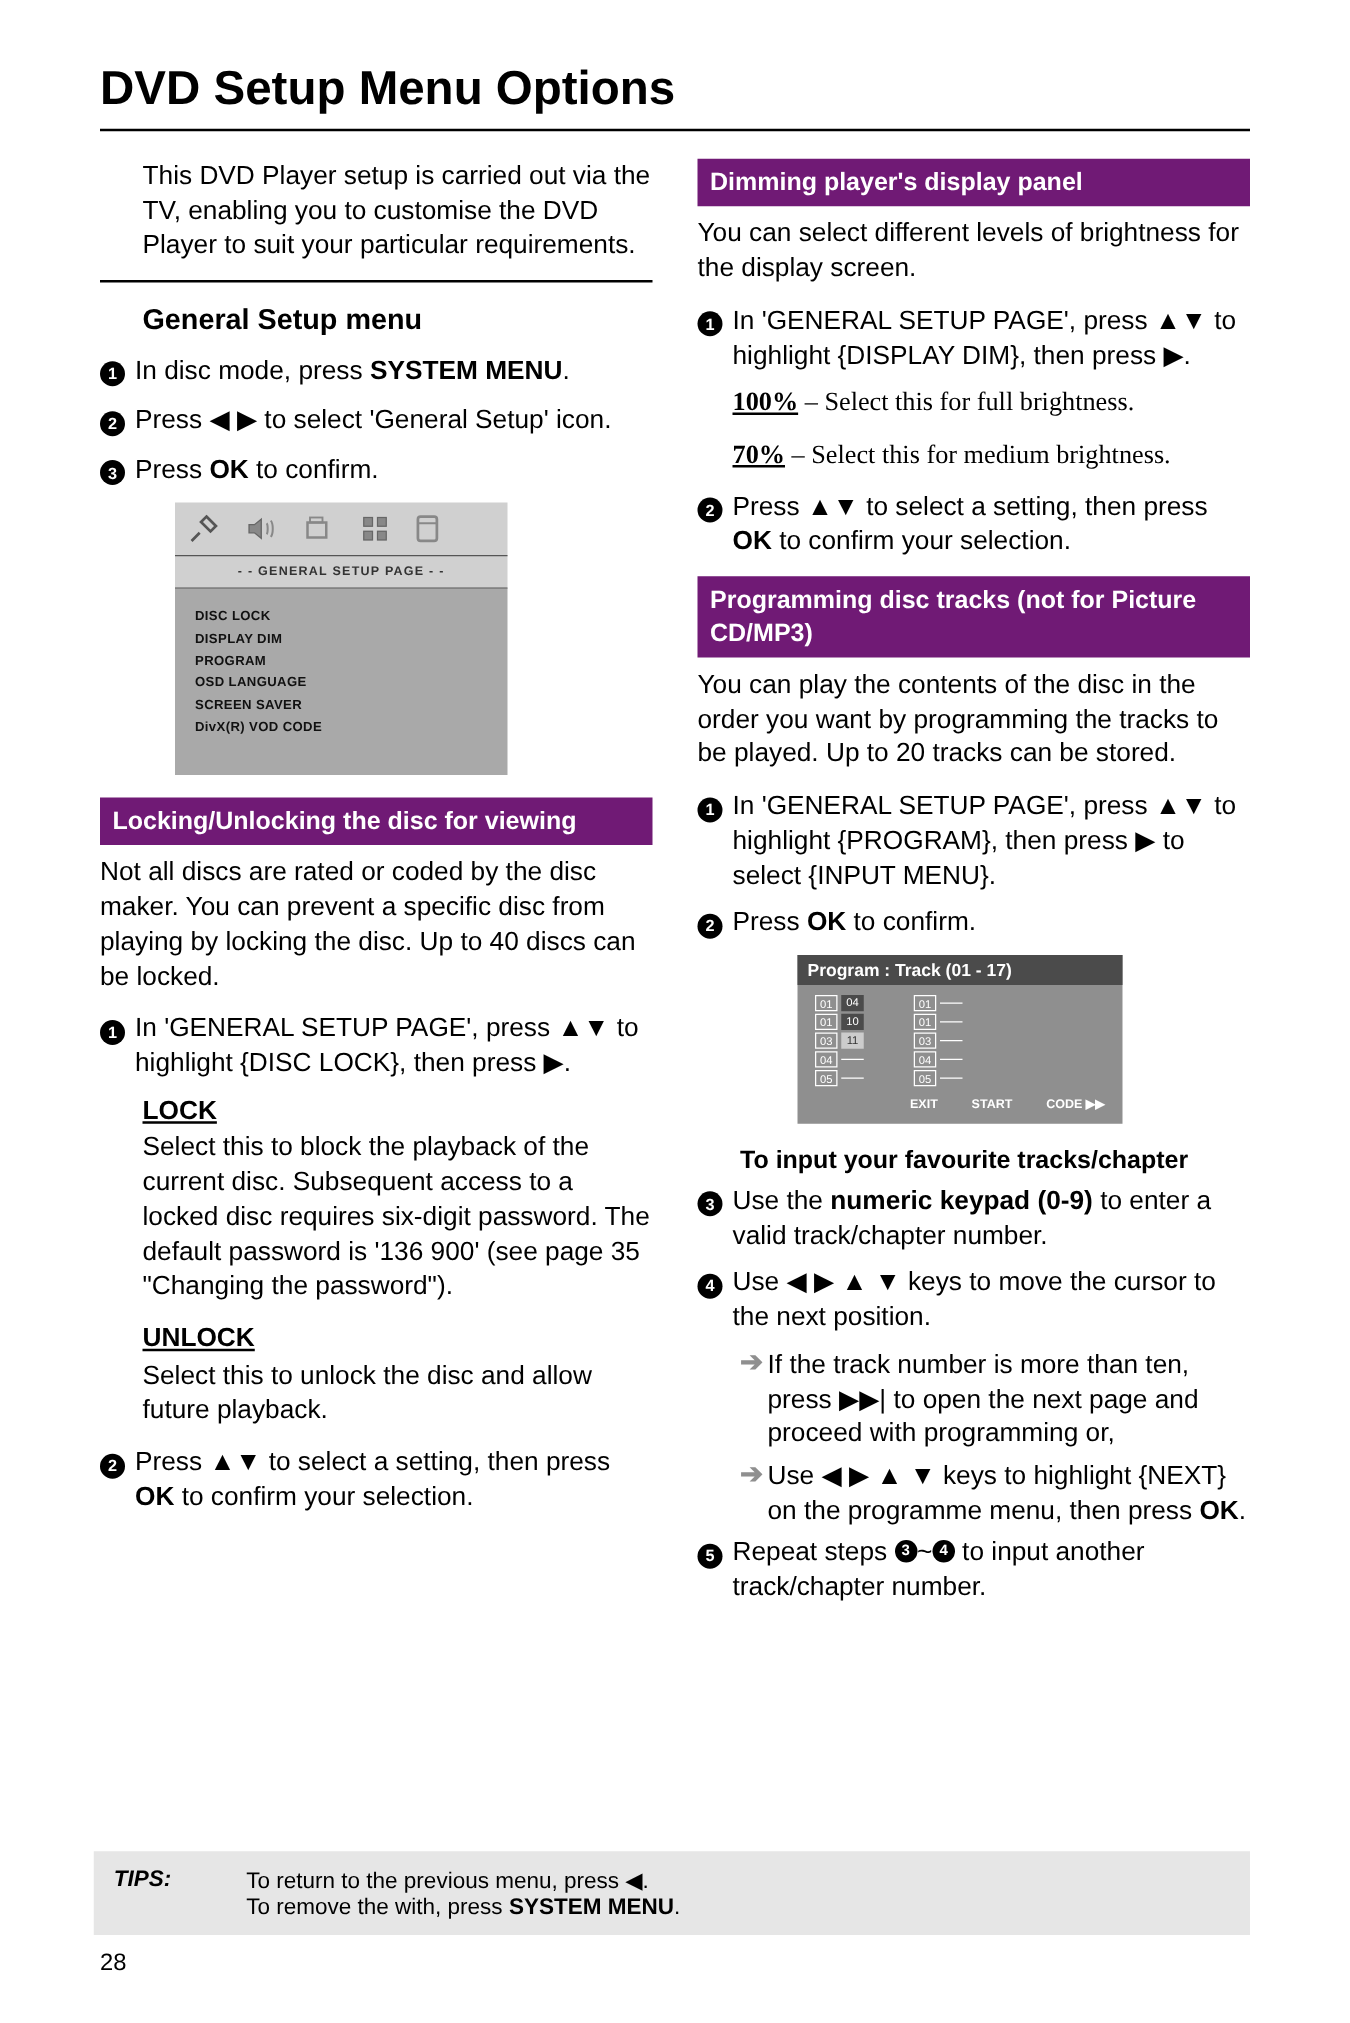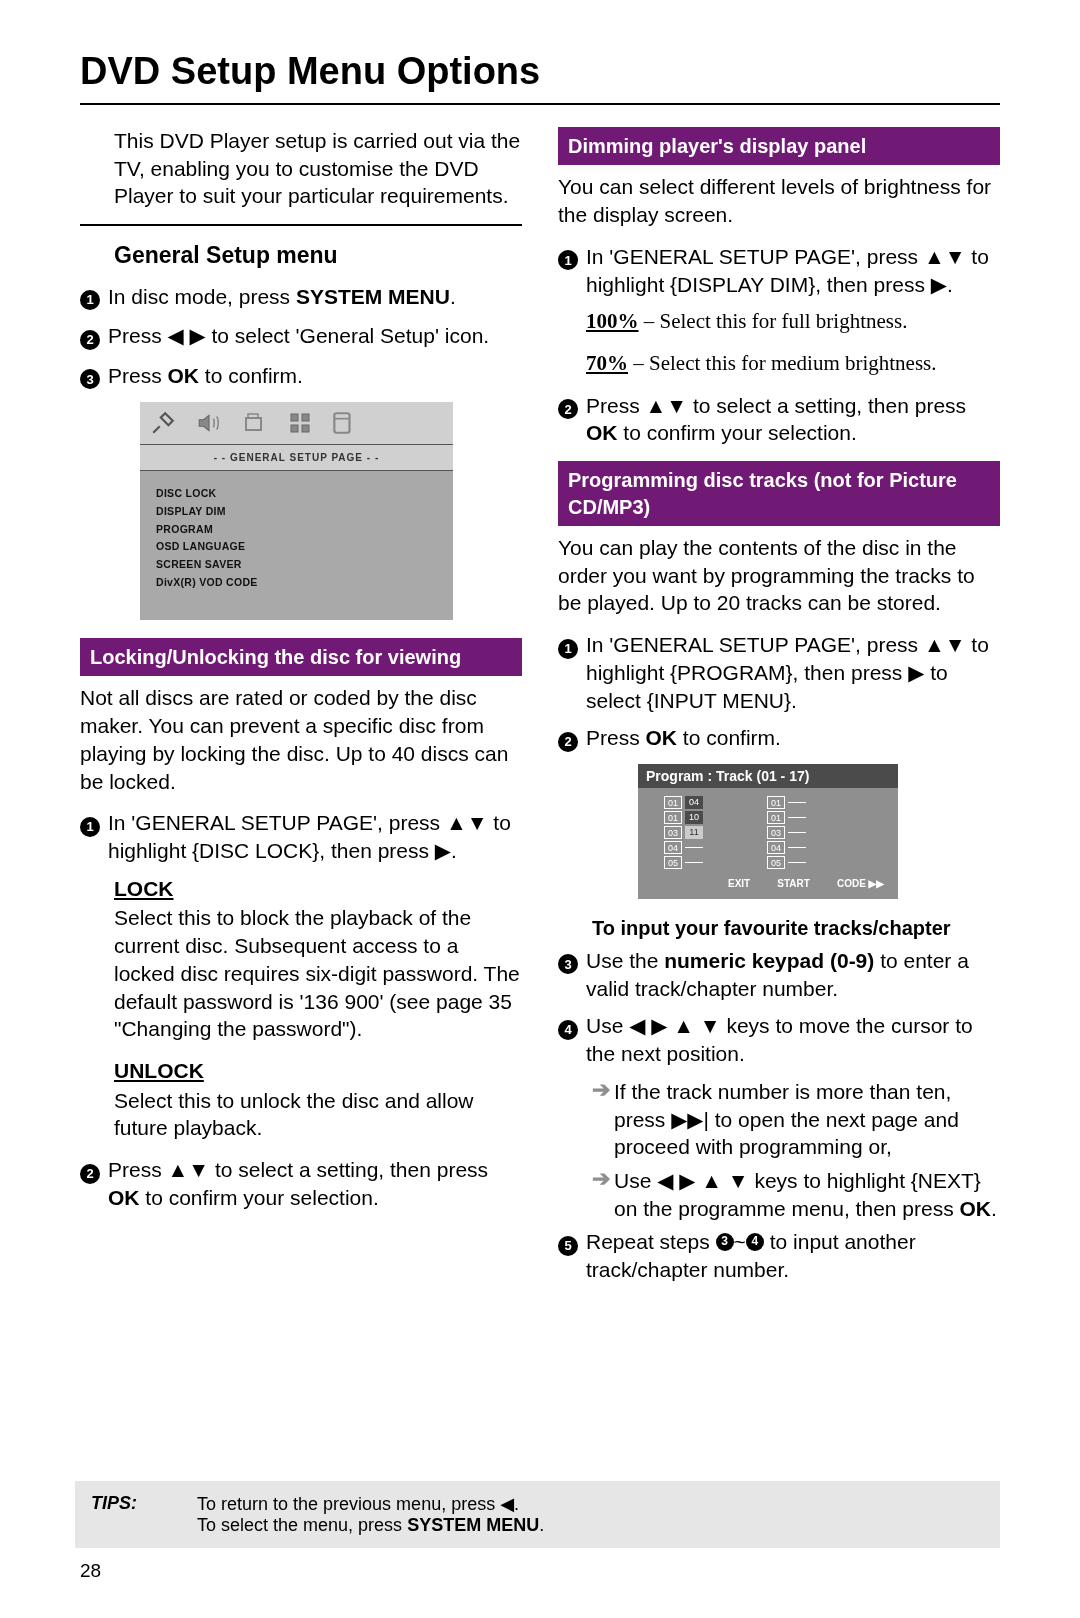--- a/index.html
+++ b/index.html
@@ -104,21 +104,21 @@
   .page-num {
     position: absolute;
     bottom: 36px;
     left: 80px;
     font-size: 19px;
   }
 
   
   .osd1 {
     margin: 10px 0 18px 60px;
-    width: 313px;
+    width: 266px;
     font-family: Arial;
   }
   .osd1 .tabs {
     display: flex;
     background: #d0d0d0;
     align-items: center;
     height: 42px;
     padding: 0 10px;
     gap: 18px;
   }
@@ -161,21 +161,21 @@
     font-weight: bold;
     padding: 3px 8px;
   }
   .osd2 .grid {
     display: flex;
     gap: 40px;
     padding: 6px 14px 2px 14px;
     font-size: 10px;
     color: #fff;
   }
-  .osd2 .slot { display: flex; align-items: center; gap: 3px; margin: 2px 12px; justify-content: center; }
+  .osd2 .slot { display: flex; align-items: center; gap: 3px; margin: 2px 0; justify-content: center; }
   .osd2 .box {
     display: inline-block;
     border: 1px solid #fff;
     width: 18px; height: 13px;
     font-size: 9px; line-height: 12px;
     text-align: center;
     color: #fff;
   }
   .osd2 .hl { background: #4b4b4b; color: #fff; border: none; }
   .osd2 .underline {
@@ -424,17 +424,17 @@
       </span>
     </div>
 
   </div>
 </div>
 
 <div class="tips-band">
   <span class="tips-label">TIPS:</span>
   <span>
     <span>To return to the previous menu, press ◀.</span><br>
-    <span>To select the menu, press </span><span class="bold">SYSTEM MENU</span><span>.</span>
+    <span>To remove the with, press </span><span class="bold">SYSTEM MENU</span><span>.</span>
   </span>
 </div>
 
 <div class="page-num">28</div>
 
 </body></html>

